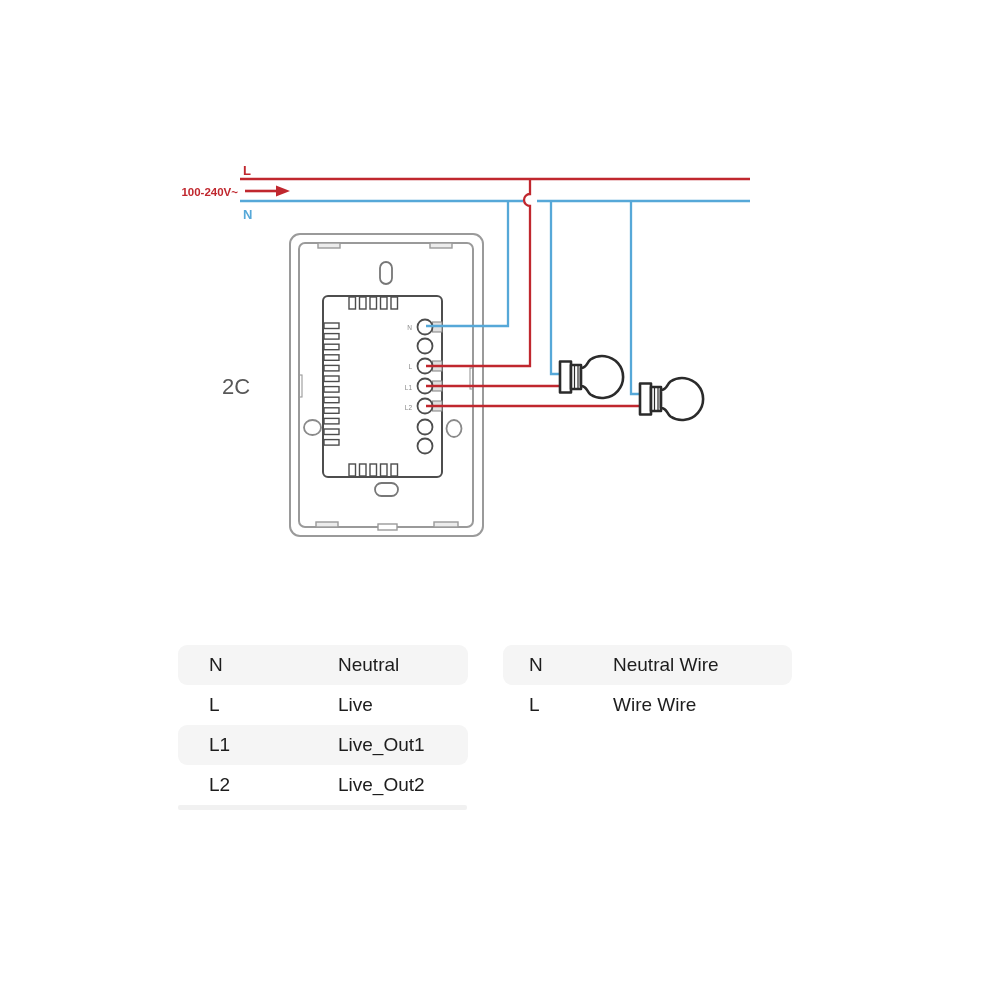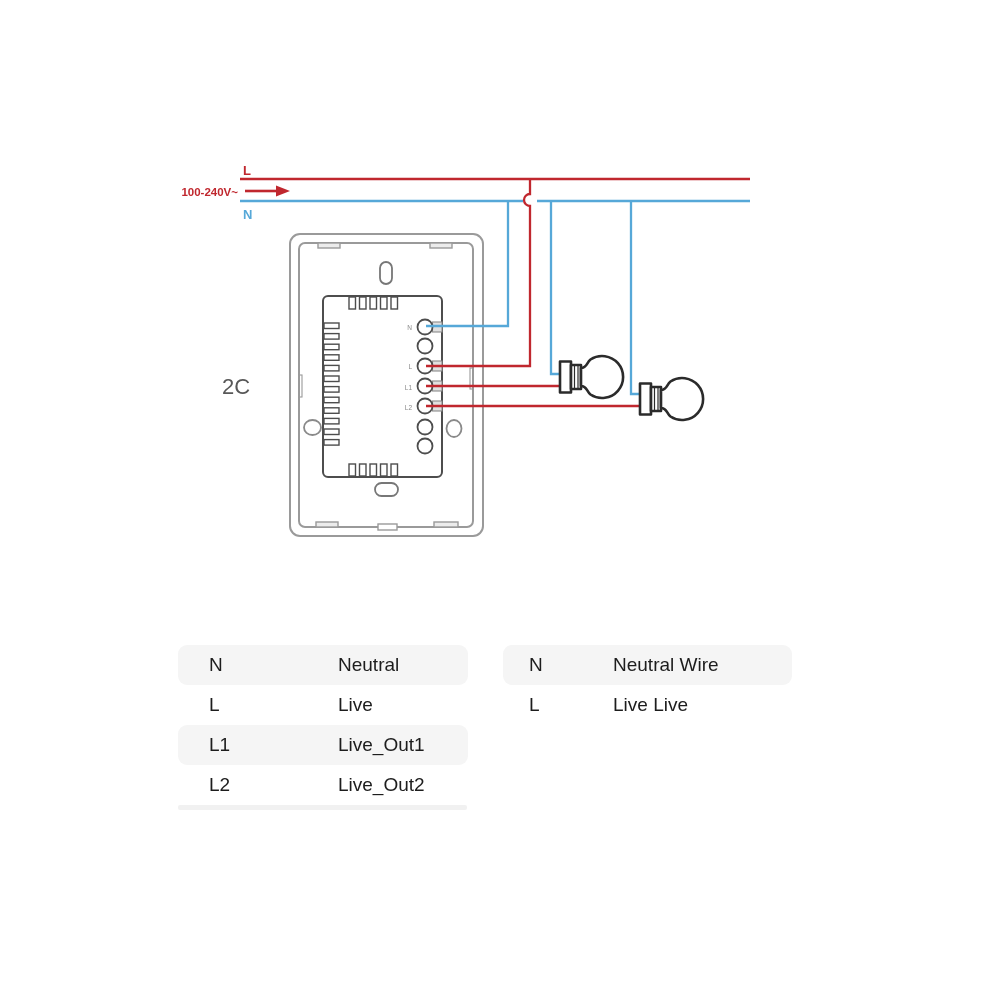--- a/index.html
+++ b/index.html
@@ -177,18 +177,18 @@
     </div>
   </div>
 
   <div class="legend legend-right">
     <div class="legend-row">
       <span class="legend-key">N</span>
       <span class="legend-value">Neutral Wire</span>
     </div>
     <div class="legend-row">
       <span class="legend-key">L</span>
-      <span class="legend-value">Live Live</span>
+      <span class="legend-value">Wire Wire</span>
     </div>
   </div>
 
   <div class="table-cut-bar"></div>
 </div>
 
 </body></html>

